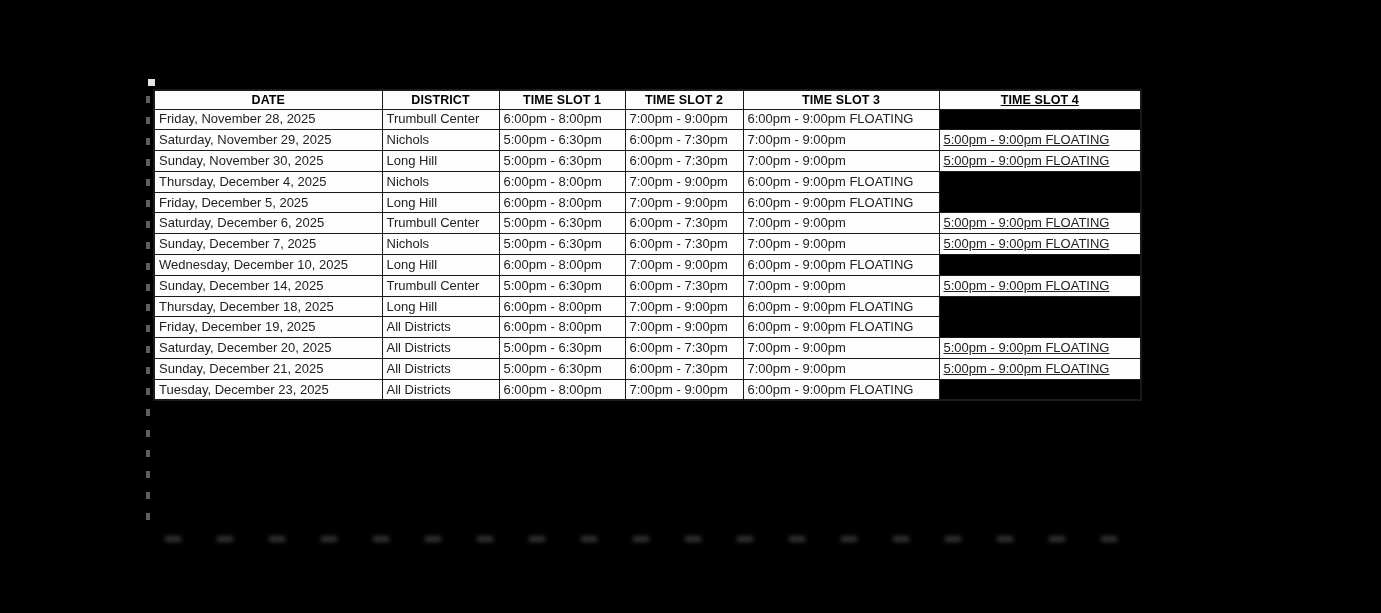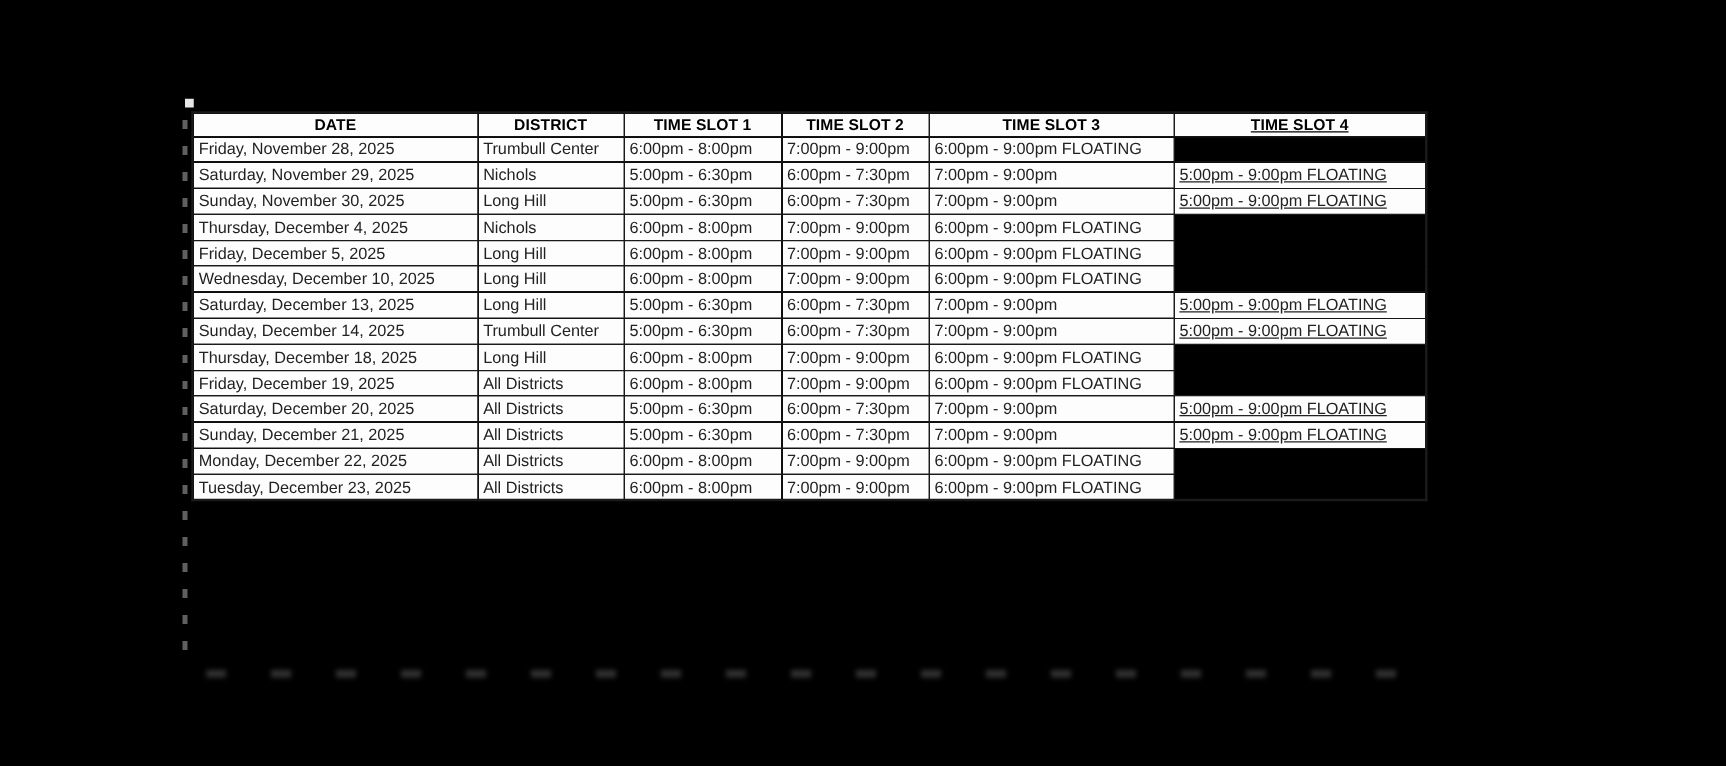--- a/index.html
+++ b/index.html
@@ -142,34 +142,42 @@
         </tr>
         <tr>
           <td class="col-date">Friday, December 5, 2025</td>
           <td class="col-district">Long Hill</td>
           <td class="col-slot1">6:00pm - 8:00pm</td>
           <td class="col-slot2">7:00pm - 9:00pm</td>
           <td class="col-slot3">6:00pm - 9:00pm FLOATING</td>
           <td class="col-slot4 empty"></td>
         </tr>
         <tr>
+          <td class="col-date">Saturday, December 6, 2025</td>
+          <td class="col-district">Trumbull Center</td>
+          <td class="col-slot1">5:00pm - 6:30pm</td>
+          <td class="col-slot2">6:00pm - 7:30pm</td>
+          <td class="col-slot3">7:00pm - 9:00pm</td>
+          <td class="col-slot4 filled">5:00pm - 9:00pm FLOATING</td>
+        </tr>
+        <tr>
+          <td class="col-date">Sunday, December 7, 2025</td>
+          <td class="col-district">Nichols</td>
+          <td class="col-slot1">5:00pm - 6:30pm</td>
+          <td class="col-slot2">6:00pm - 7:30pm</td>
+          <td class="col-slot3">7:00pm - 9:00pm</td>
+          <td class="col-slot4 filled">5:00pm - 9:00pm FLOATING</td>
+        </tr>
+        <tr>
           <td class="col-date">Wednesday, December 10, 2025</td>
           <td class="col-district">Long Hill</td>
           <td class="col-slot1">6:00pm - 8:00pm</td>
           <td class="col-slot2">7:00pm - 9:00pm</td>
           <td class="col-slot3">6:00pm - 9:00pm FLOATING</td>
           <td class="col-slot4 empty"></td>
-        </tr>
-        <tr>
-          <td class="col-date">Saturday, December 13, 2025</td>
-          <td class="col-district">Long Hill</td>
-          <td class="col-slot1">5:00pm - 6:30pm</td>
-          <td class="col-slot2">6:00pm - 7:30pm</td>
-          <td class="col-slot3">7:00pm - 9:00pm</td>
-          <td class="col-slot4 filled">5:00pm - 9:00pm FLOATING</td>
         </tr>
         <tr>
           <td class="col-date">Sunday, December 14, 2025</td>
           <td class="col-district">Trumbull Center</td>
           <td class="col-slot1">5:00pm - 6:30pm</td>
           <td class="col-slot2">6:00pm - 7:30pm</td>
           <td class="col-slot3">7:00pm - 9:00pm</td>
           <td class="col-slot4 filled">5:00pm - 9:00pm FLOATING</td>
         </tr>
         <tr>
@@ -196,28 +204,20 @@
           <td class="col-slot3">7:00pm - 9:00pm</td>
           <td class="col-slot4 filled">5:00pm - 9:00pm FLOATING</td>
         </tr>
         <tr>
           <td class="col-date">Sunday, December 21, 2025</td>
           <td class="col-district">All Districts</td>
           <td class="col-slot1">5:00pm - 6:30pm</td>
           <td class="col-slot2">6:00pm - 7:30pm</td>
           <td class="col-slot3">7:00pm - 9:00pm</td>
           <td class="col-slot4 filled">5:00pm - 9:00pm FLOATING</td>
-        </tr>
-        <tr>
-          <td class="col-date">Monday, December 22, 2025</td>
-          <td class="col-district">All Districts</td>
-          <td class="col-slot1">6:00pm - 8:00pm</td>
-          <td class="col-slot2">7:00pm - 9:00pm</td>
-          <td class="col-slot3">6:00pm - 9:00pm FLOATING</td>
-          <td class="col-slot4 empty"></td>
         </tr>
         <tr>
           <td class="col-date">Tuesday, December 23, 2025</td>
           <td class="col-district">All Districts</td>
           <td class="col-slot1">6:00pm - 8:00pm</td>
           <td class="col-slot2">7:00pm - 9:00pm</td>
           <td class="col-slot3">6:00pm - 9:00pm FLOATING</td>
           <td class="col-slot4 empty"></td>
         </tr>
       </tbody>

